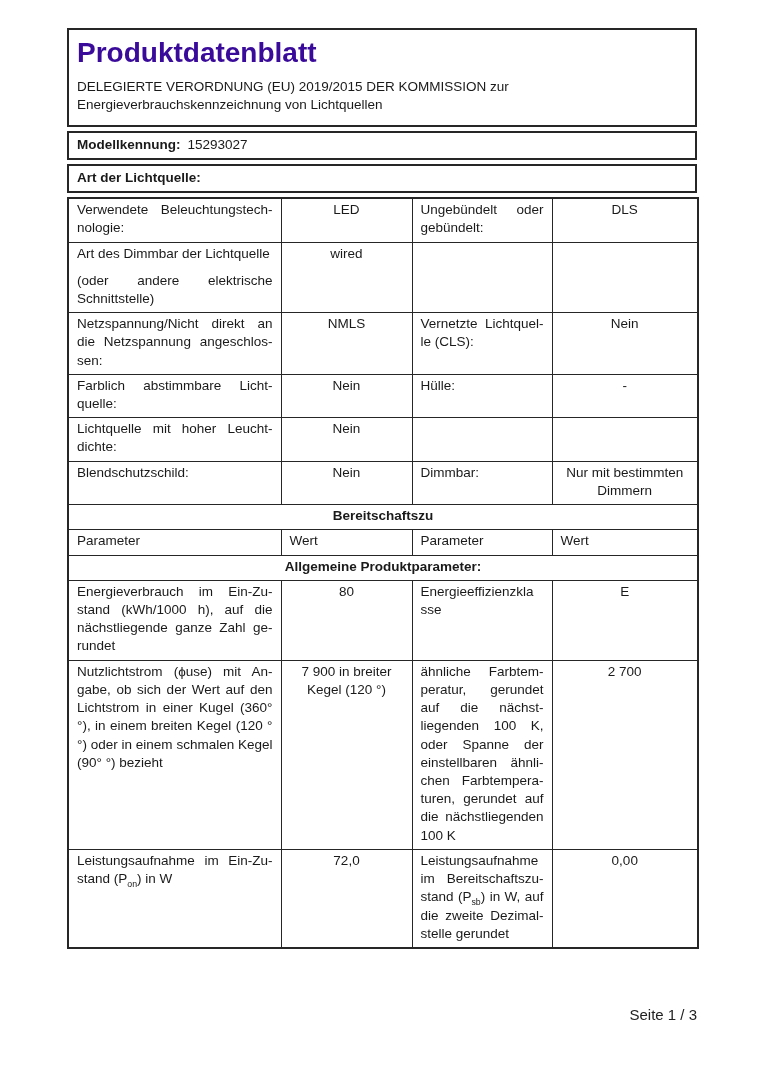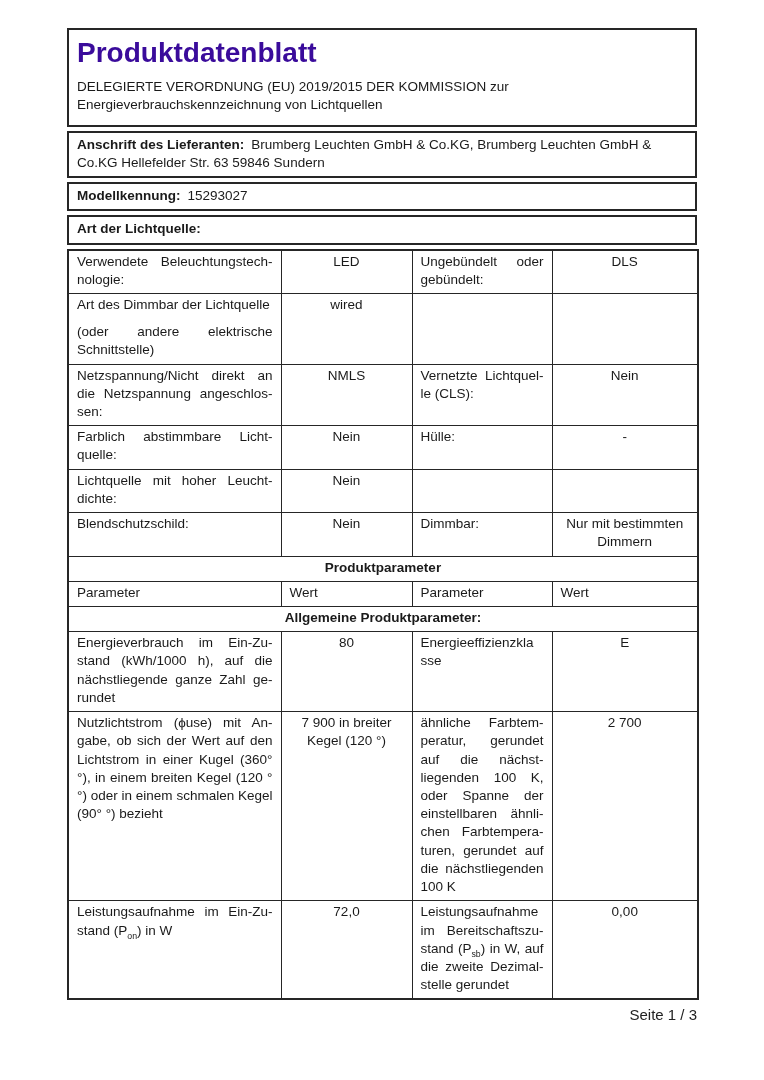--- a/index.html
+++ b/index.html
@@ -73,23 +73,20 @@
 <body>
 
 <div class="page">
 
   <div class="box headbox">
     <h1 class="doc-title">Produktdatenblatt</h1>
     <p class="regulation">DELEGIERTE VERORDNUNG (EU) 2019/2015 DER KOMMISSION zur Energieverbrauchskennzeichnung von Lichtquellen</p>
   </div>
 
 
-  <div class="box">
-    <p><span class="b">Anschrift des Lieferanten:</span><span class="val">Brumberg Leuchten GmbH &amp; Co.KG, Brumberg Leuchten GmbH &amp; Co.KG Hellefelder Str. 63 59846 Sundern</span></p>
-  </div>
 
   <div class="box">
     <p><span class="b">Modellkennung:</span><span class="val">15293027</span></p>
   </div>
 
   <div class="box">
     <p class="section-heading">Art der Lichtquelle:</p>
   </div>
 
   <table class="ptable">
@@ -134,21 +131,21 @@
         <td class="v"></td>
       </tr>
       <tr>
         <td class="p">Blendschutzschild:</td>
         <td class="v">Nein</td>
         <td class="p">Dimmbar:</td>
         <td class="v">Nur mit bestimm­ten Dimmern</td>
       </tr>
 
       <tr class="caprow">
-        <td colspan="4">Produktparameter</td>
+        <td colspan="4">Bereitschaftszu</td>
       </tr>
       <tr>
         <td>Parameter</td>
         <td>Wert</td>
         <td>Parameter</td>
         <td>Wert</td>
       </tr>
       <tr class="caprow">
         <td colspan="4">Allgemeine Produktparameter:</td>
       </tr>

